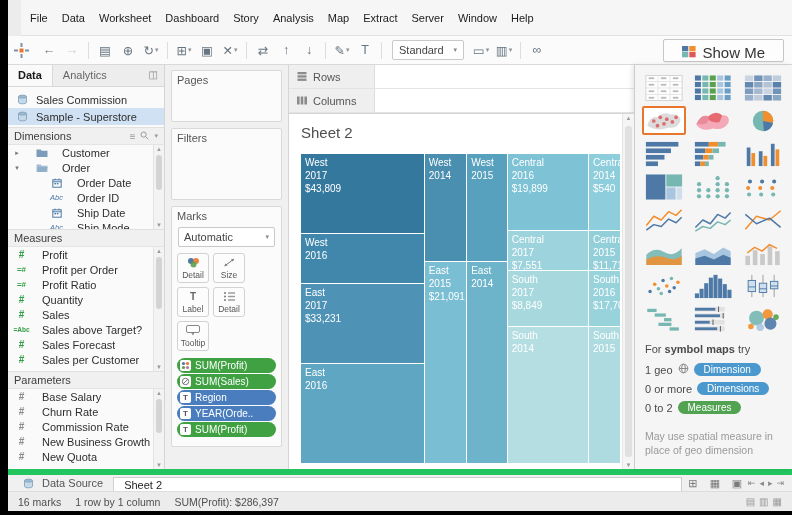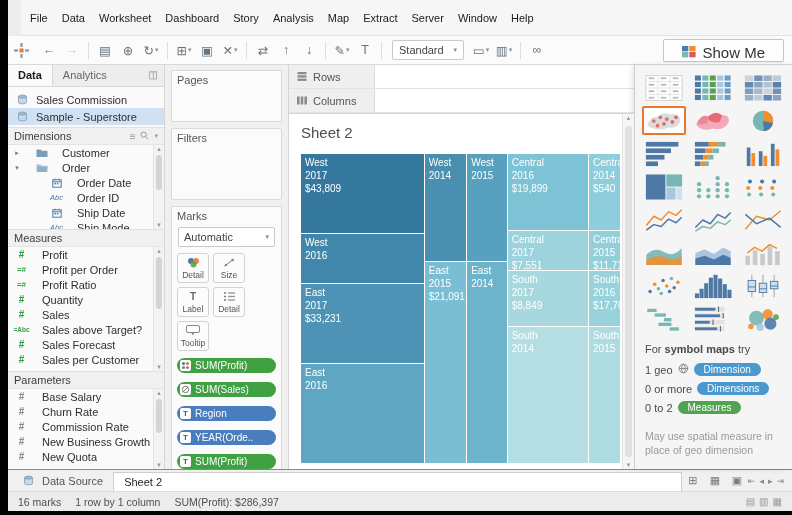--- a/index.html
+++ b/index.html
@@ -51,21 +51,21 @@
 .card-label{font-size:11px;color:#555;}
 .card.pages{height:52px;flex:0 0 auto;}
 .card.filters{height:72px;flex:0 0 auto;}
 .card.marks{flex:0 0 auto;padding-bottom:9px;}
 .mark-type{margin:5px 1px 6px;height:20px;border:1px solid #c9c9c9;background:#fff;display:flex;align-items:center;padding:0 5px;font-size:11px;color:#444;border-radius:2px;}
 .mark-type .caret{margin-left:auto;font-size:7px;color:#888;}
 .mark-btns{display:flex;flex-wrap:wrap;gap:4px;margin-bottom:7px;}
 .mark-btn{width:32px;height:30px;border:1px solid #d2d2d2;border-radius:3px;background:#fcfcfc;display:flex;flex-direction:column;align-items:center;justify-content:center;gap:1px;}
 .mb-ic{height:12px;display:flex;align-items:center;justify-content:center;}
 .mb-label{font-size:8.5px;color:#555;}
-.pills{display:flex;flex-direction:column;gap:9px;}
+.pills{display:flex;flex-direction:column;gap:1px;}
 .pill{height:15px;border-radius:8px;display:flex;align-items:center;gap:4px;padding:0 7px 0 3px;color:#fff;font-size:10px;white-space:nowrap;overflow:hidden;}
 .pill.measure{background:#3fa142;}
 .pill.dimension{background:#4a7dbd;}
 .pill .pic{width:11px;height:11px;border-radius:2px;background:#fff;display:flex;align-items:center;justify-content:center;flex:0 0 auto;}
 
 .canvas{flex:1;display:flex;flex-direction:column;min-width:0;background:#fff;}
 .shelf-row{height:24px;display:flex;align-items:stretch;background:#f4f4f4;border-bottom:1px solid #e3e3e3;flex:0 0 auto;}
 .shelf-name{width:86px;display:flex;align-items:center;gap:6px;padding:0 8px;background:#efefef;border-right:1px solid #ddd;color:#555;font-size:11px;flex:0 0 auto;}
 .shelf-drop{flex:1;background:#fff;}
 .sheet{flex:1;position:relative;background:#fff;min-height:0;}
@@ -83,21 +83,21 @@
 .sm-thumb{height:29px;display:flex;align-items:center;justify-content:center;border:2px solid transparent;border-radius:2px;}
 .sm-thumb.hl{border-color:#e8762c;background:#fff;}
 .sm-hint{margin-top:10px;padding:0 3px;font-size:11px;color:#4a4a4a;}
 .sm-t{margin-bottom:8px;}
 .sm-req{display:flex;align-items:center;gap:5px;margin-bottom:6px;}
 .sm-pill{border-radius:9px;color:#fff;font-size:10px;padding:1px 10px;}
 .sm-pill.dim{background:#4a98ce;}
 .sm-pill.mea{background:#51a351;}
 .sm-note{margin-top:15px;color:#9a9a9a;font-size:10.5px;line-height:1.35;}
 
-.tabbar{height:22px;background:#f0f0f0;border-top:1px solid #22c55e;display:flex;align-items:stretch;padding-left:2px;flex:0 0 auto;}
+.tabbar{height:22px;background:#f0f0f0;border-top:6px solid #22c55e;display:flex;align-items:stretch;padding-left:2px;flex:0 0 auto;}
 .tab{display:flex;align-items:center;gap:5px;padding:0 10px;font-size:11px;color:#555;}
 .tab.sheet{background:#fff;border:1px solid #cfcfcf;border-bottom:none;color:#1d1d1d;margin-top:2px;}
 .tab-btn{width:22px;display:flex;align-items:center;justify-content:center;color:#7b7b7b;font-size:11px;}
 .tab-nav{margin-left:auto;display:flex;align-items:center;gap:4px;padding-right:8px;color:#8b8b8b;font-size:9px;}
 .statusbar{height:20px;background:#ececec;border-top:1px solid #ddd;display:flex;align-items:center;gap:14px;padding:0 10px;font-size:10.5px;color:#4f4f4f;flex:0 0 auto;}
 .statusbar .right{margin-left:auto;display:flex;gap:4px;color:#9a9a9a;font-size:10px;}
 .lbl{overflow:hidden;text-overflow:clip;}
 </style>
 </head>
 <body>

